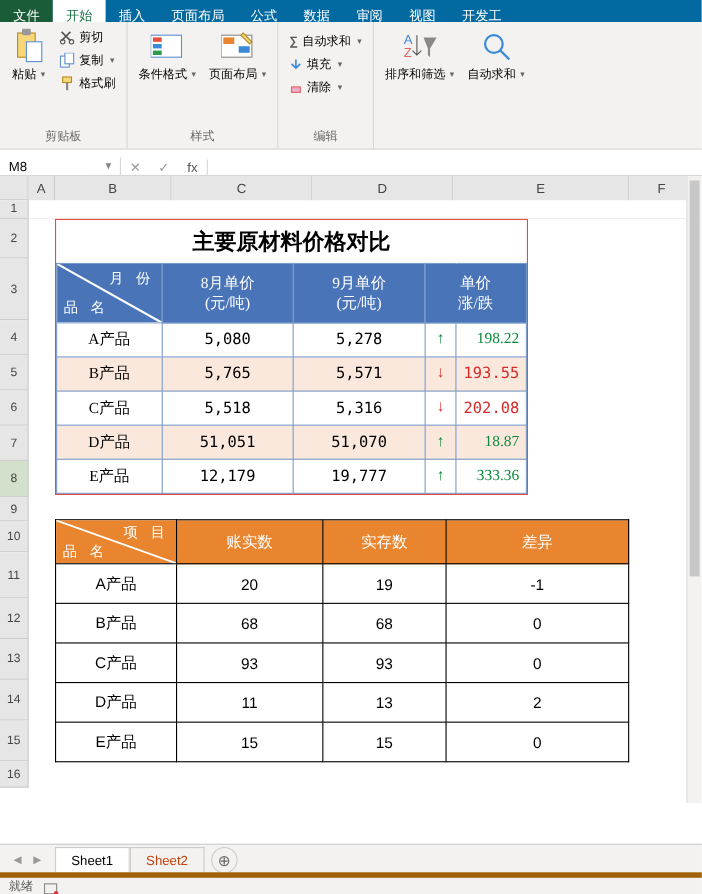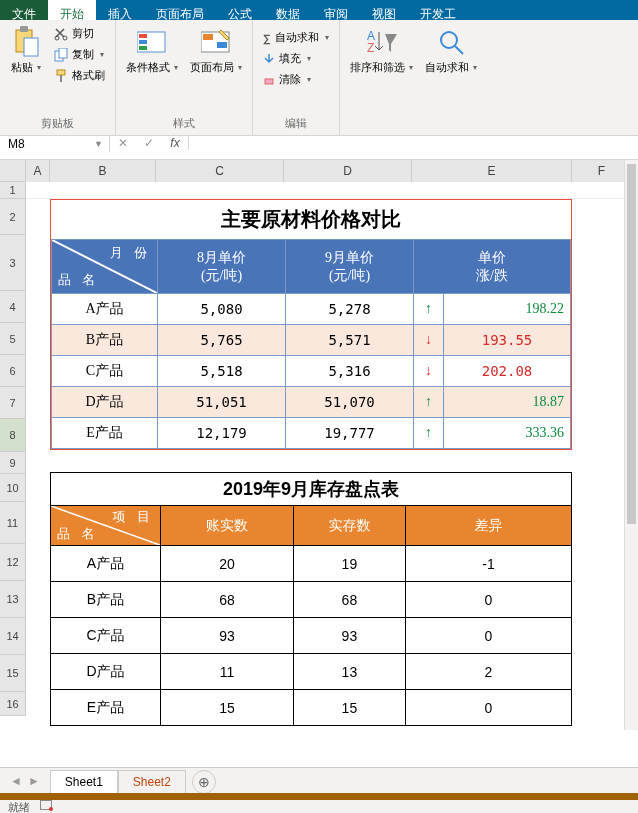--- a/index.html
+++ b/index.html
@@ -17,21 +17,21 @@
 .group-body{display:flex;gap:8px;align-items:flex-start;flex:1}
 .group-label{font-size:11px;color:#6a6a6a;text-align:center;padding:2px 0}
 .big-btn{display:flex;flex-direction:column;align-items:center;gap:2px;cursor:pointer;padding:2px}
 .big-btn .ic{width:32px;height:32px;display:flex;align-items:center;justify-content:center}
 .big-btn .lbl{font-size:11px;display:flex;align-items:center;gap:2px}
 .small-btns{display:flex;flex-direction:column;gap:2px}
 .small-btn{display:flex;align-items:center;gap:4px;cursor:pointer;font-size:11px;padding:2px}
 .dd::after{content:"▾";font-size:8px;margin-left:2px;color:#666}
 
 
-.fbar{display:flex;border-bottom:1px solid #d6d6d6;height:24px;align-items:flex-start}
+.fbar{display:flex;border-bottom:1px solid #d6d6d6;height:24px;align-items:flex-end}
 .namebox{width:110px;border-right:1px solid #d6d6d6;display:flex;align-items:center;padding:0 6px;justify-content:space-between}
 .namebox input{border:0;width:70px;font-size:12px;outline:none}
 .fx-btns{display:flex;align-items:center;border-right:1px solid #d6d6d6}
 .fx-btn{width:26px;text-align:center;color:#999;cursor:pointer;font-size:12px}
 .fx-input{flex:1;display:flex;align-items:center;padding:0 6px}
 
 
 .grid-wrap{position:relative;height:570px;overflow:hidden;background:#fff}
 .corner{width:26px;height:22px;background:#e6e6e6;border-right:1px solid #ccc;border-bottom:1px solid #ccc}
 .ch{height:22px;border-right:1px solid #ccc;display:flex;align-items:center;justify-content:center;color:#444;background:#e6e6e6;font-size:12px}
@@ -70,21 +70,21 @@
 
 
 .sheet-tabs{position:absolute;bottom:20px;left:0;right:0;height:26px;background:#f3f2f1;border-top:1px solid #ccc;display:flex;align-items:center}
 .sheet-nav{display:flex;gap:2px;padding:0 8px;color:#999}
 .sheet-nav span{cursor:pointer;padding:0 2px}
 .sheet-tab{padding:4px 14px;border:1px solid #ccc;border-bottom:0;background:#fff;cursor:pointer;font-size:12px;margin-top:2px}
 .sheet-tab.inactive{background:#f3f2f1;color:#c2410c}
 .sheet-add{width:24px;height:24px;display:flex;align-items:center;justify-content:center;cursor:pointer;color:#666;font-size:14px;border:1px solid #ccc;border-radius:50%;margin-left:6px;margin-top:2px}
 
 
-.status{position:absolute;bottom:0;left:0;right:0;height:20px;background:#f3f2f1;border-top:7px solid #a16207;display:flex;align-items:flex-start;padding:0 8px;font-size:11px;color:#555;gap:10px}
+.status{position:absolute;bottom:0;left:0;right:0;height:20px;background:#f3f2f1;border-top:5px solid #a16207;display:flex;align-items:flex-end;padding:0 8px;font-size:11px;color:#555;gap:10px}
 .rec-ic{width:12px;height:10px;border:1px solid #888;position:relative}
 .rec-ic::after{content:"";position:absolute;width:4px;height:4px;border-radius:50%;background:#d33;right:-2px;bottom:-2px}
 
 
 .vscroll{position:absolute;right:0;top:0;bottom:0;width:14px;background:#f3f2f1;border-left:1px solid #ddd}
 .vscroll .thumb{position:absolute;left:2px;right:2px;top:4px;height:360px;background:#c8c8c8}
 
 
 .sheet-area{position:relative;display:flex}
 .rowheads{display:flex;flex-direction:column}
@@ -243,21 +243,21 @@
 </div>
 
 <div class="fbar">
   <div class="namebox">
     <input value="M8" style="">
     <span style="color:#888;font-size:9px">▼</span>
   </div>
   <div class="fx-btns">
     <div class="fx-btn">✕</div>
     <div class="fx-btn">✓</div>
-    <div class="fx-btn" style="font-style:italic;color:#555">fx</div>
+    <div class="fx-btn" style="color:#555">fx</div>
   </div>
   <div class="fx-input"></div>
 </div>
 
 <div class="grid-wrap">
 
   <div style="display:flex">
     <div class="corner"></div>
     <div class="ch cA">A</div>
     <div class="ch cB">B</div>
@@ -285,21 +285,21 @@
       <div class="rh" style="height:37px">13</div>
       <div class="rh" style="height:37px">14</div>
       <div class="rh" style="height:37px">15</div>
       <div class="rh" style="height:24px">16</div>
     </div>
 
     <div class="content-cells">
 
       <div style="height:17px;border-bottom:1px solid #eee"></div>
 
-      <div style="margin-left:24px;width:522px">
+      <div style="margin-left:24px;width:430px">
         <div class="t1-outer">
           <div class="t1-title">主要原材料价格对比</div>
           <table class="t1">
             <tbody>
                 <tr>
               <th class="diag" style="width:106px">
                 <svg preserveAspectRatio="none" viewBox="0 0 10 10">
                       <line x1="0" y1="0" x2="10" y2="10" stroke="#fff" stroke-width="0.3"></line>
                     </svg>
                 <span class="tl">月 份</span>
@@ -350,21 +350,20 @@
                   <td class="val-up">333.36</td>
                 </tr>
               </tbody>
           </table>
         </div>
       </div>
 
       <div style="height:22px"></div>
 
       <div style="margin-left:24px;width:522px">
-        <div class="t2-title">2019年9月库存盘点表</div>
         <table class="t2">
           <tbody>
               <tr>
             <th class="diag" style="width:106px">
               <svg preserveAspectRatio="none" viewBox="0 0 10 10">
                     <line x1="0" y1="0" x2="10" y2="10" stroke="#fff" stroke-width="0.3"></line>
                   </svg>
               <span class="tl">项 目</span>
               <span class="bl">品 名</span>
             </th>

